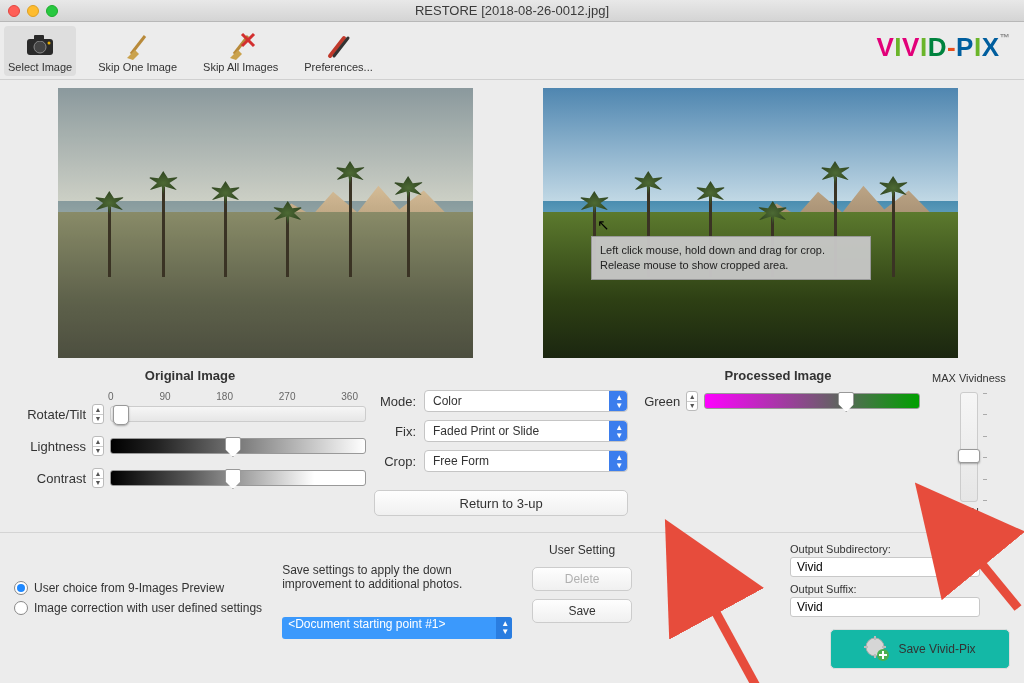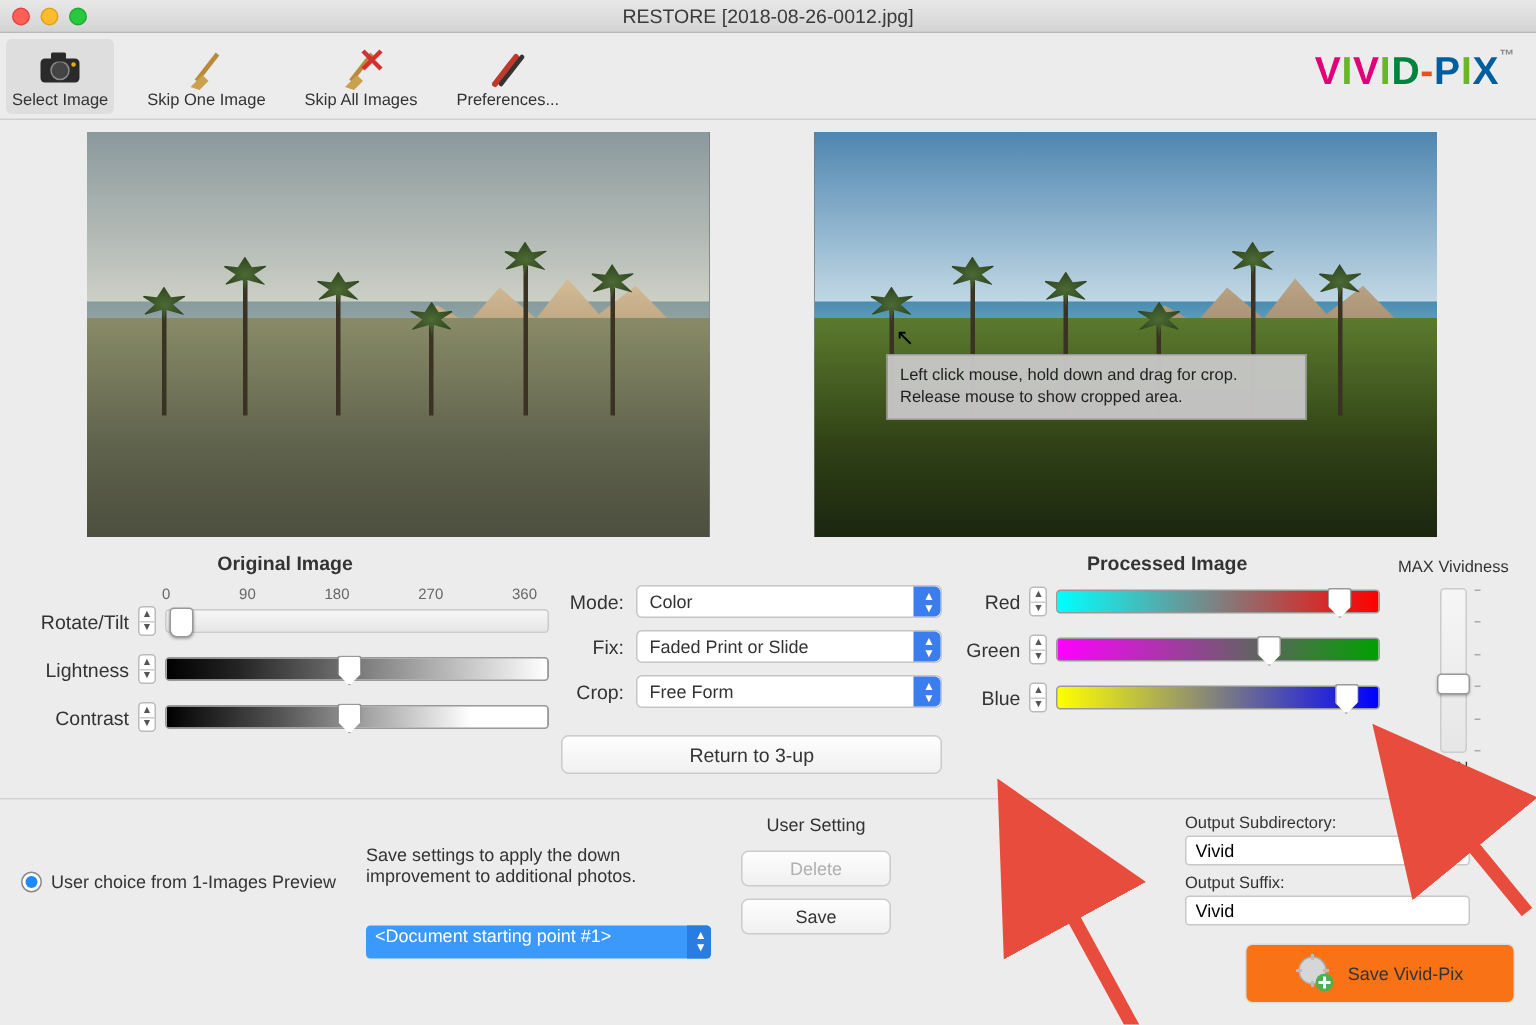--- a/index.html
+++ b/index.html
@@ -99,21 +99,21 @@
   .doc-select::after{content:"";position:absolute;right:0;top:0;bottom:0;width:16px;background:#2a7de0;border-radius:0 3px 3px 0;}
   .doc-select .chev{position:absolute;right:3px;top:3px;font-size:8px;color:#fff;line-height:1;z-index:1;}
   .usersetting{width:100px;text-align:center;}
   .usersetting-title{font-size:12px;margin-bottom:10px;}
   .usersetting .btn{margin-bottom:8px;font-size:12px;height:24px;}
   .btn.disabled{color:#b0b0b0;}
   .output-col{margin-left:auto;width:220px;font-size:12px;}
   .out-row{margin-bottom:6px;}
   .out-row label{display:block;font-size:11px;margin-bottom:2px;}
   .txtfield{width:190px;height:20px;border:1px solid #c8c8c8;border-radius:3px;padding:0 6px;font-size:12px;background:#fff;}
-  .savepix{display:flex;align-items:center;gap:8px;margin-top:6px;border:1px solid #dcdcdc;border-radius:5px;padding:6px 10px;background:#f97316;width:180px;justify-content:center;float:right;}
+  .savepix{display:flex;align-items:center;gap:8px;margin-top:6px;border:1px solid #dcdcdc;border-radius:5px;padding:6px 10px;background:#14b8a6;width:180px;justify-content:center;float:right;}
 
   .arrow{position:absolute;pointer-events:none;}
   .arrow svg{overflow:visible;}
 
   .main{position:relative;}
 </style>
 </head>
 <body>
 
 <div class="titlebar">
@@ -270,47 +270,27 @@
     </div>
     <div style="height:10px"></div>
     <div class="btn">
           <span>Return to 3-up</span>
         </div>
   </div>
 
   <div class="col-right">
     <div class="section-title">Processed Image</div>
     <div class="slider-row">
-      <div class="slabel" style="width:44px">Red</div>
-      <div class="stepper">
-            <span>▲</span>
-            <span>▼</span>
-          </div>
-      <div class="track red">
-            <div class="thumb shield" id="thumb-red" style="left: calc(88% - 8px);"></div>
-          </div>
-    </div>
-    <div class="slider-row">
       <div class="slabel" style="width:44px">Green</div>
       <div class="stepper">
             <span>▲</span>
             <span>▼</span>
           </div>
       <div class="track green">
             <div class="thumb shield" id="thumb-green" style="left: calc(66% - 8px);"></div>
-          </div>
-    </div>
-    <div class="slider-row">
-      <div class="slabel" style="width:44px">Blue</div>
-      <div class="stepper">
-            <span>▲</span>
-            <span>▼</span>
-          </div>
-      <div class="track blue">
-            <div class="thumb shield" id="thumb-blue" style="left: calc(90% - 8px);"></div>
           </div>
     </div>
   </div>
 
   <div class="col-max">
     <div style="font-size:11px">MAX Vividness</div>
     <div class="maxslider">
       <div class="vthumb" id="thumb-vivid" style="top: calc(58% - 7px);"></div>
       <div class="vticks">
             <i></i>
@@ -322,21 +302,25 @@
           </div>
     </div>
     <div style="font-size:11px">MIN</div>
   </div>
 </div>
 
 <div class="bottom">
   <div class="radios">
     <div class="radio-row">
       <div class="radio checked"></div>
-      <span>User choice from 1-Images Preview</span>
+      <span>User choice from 9-Images Preview</span>
+    </div>
+    <div class="radio-row">
+      <div class="radio"></div>
+      <span>Image correction with user defined settings</span>
     </div>
   </div>
 
   <div class="savesettings">
     <div>Save settings to apply the down improvement to additional photos.</div>
     <div class="doc-select">
       <span>&lt;Document starting point #1&gt;</span>
           <span class="chev">▲<br>▼</span>
     </div>
   </div>

